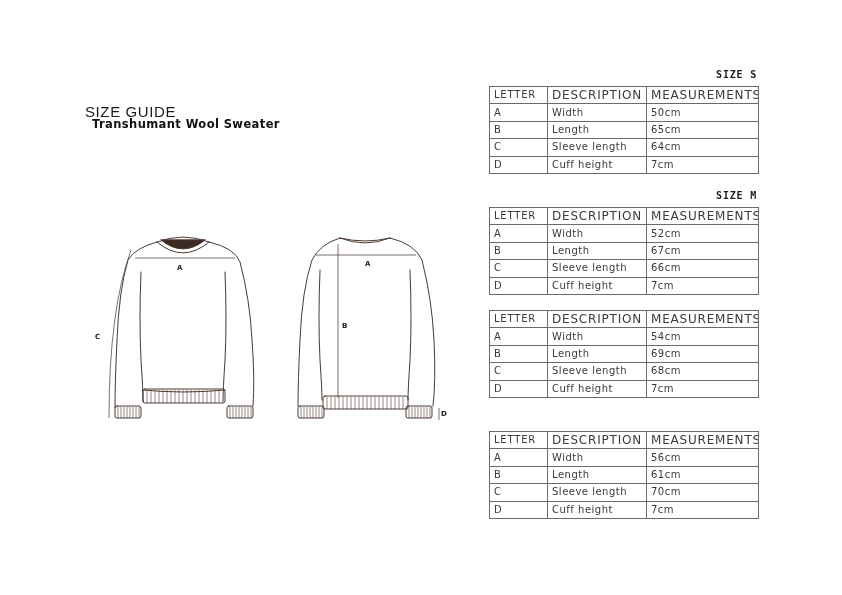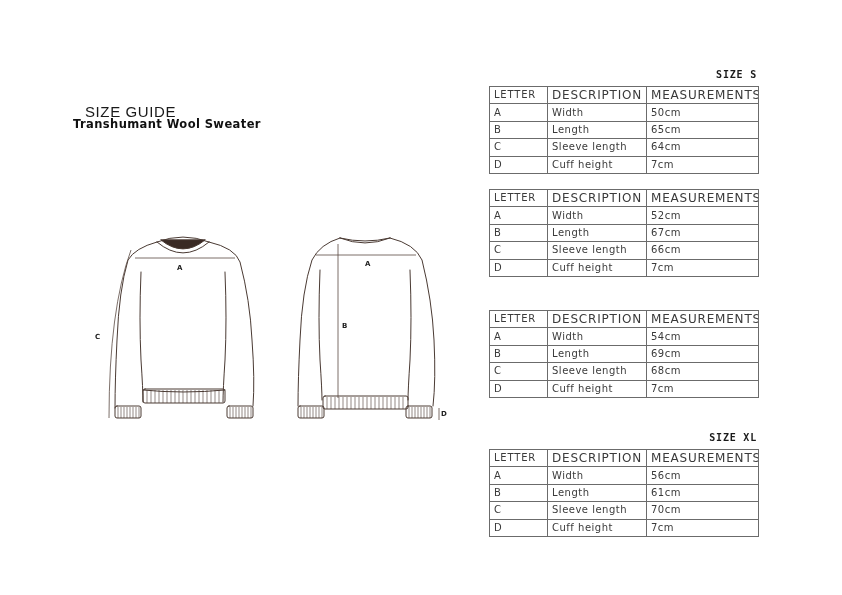--- a/index.html
+++ b/index.html
@@ -5,21 +5,21 @@
   * { margin: 0; padding: 0; box-sizing: border-box; }
   body {
     width: 842px; height: 595px; background: #ffffff; position: relative; overflow: hidden;
     font-family: "DejaVu Sans", sans-serif; color: #222;
   }
   .guide-label {
     position: absolute; left: 85px; top: 70px;
     font-family: "Liberation Sans", sans-serif; font-size: 15px; font-weight: normal; letter-spacing: 0.6px; color: #1a1a1a; margin-top: 33px;
   }
   .product-title {
-    position: absolute; left: 73px; top: 117px;
+    position: absolute; left: 92px; top: 117px;
     font-family: "DejaVu Sans", sans-serif; font-size: 11.5px; font-weight: bold; letter-spacing: 0.4px; color: #111;
   }
   .illus { position: absolute; }
   .size-block { position: absolute; left: 489px; width: 269px; }
   .size-heading {
     text-align: right; font-family: "DejaVu Sans Mono", monospace; font-size: 10px; font-weight: bold;
     letter-spacing: 0.8px; color: #1a1a1a; height: 14px; line-height: 14px; margin-bottom: 4px; padding-right: 1px;
   }
   table { border-collapse: collapse; width: 269px; table-layout: fixed; }
   td, th {
@@ -131,20 +131,21 @@
     <tr>
           <td>D</td>
           <td>Cuff height</td>
           <td>7cm</td>
         </tr>
   </tbody>
     </table>
 </div>
 
 <div class="size-block" style="top:189px">
+  <div class="size-heading">SIZE M</div>
   <table>
     <colgroup>
         <col class="c1">
         <col class="c2">
         <col class="c3">
       </colgroup>
     <tbody>
         <tr>
       <th class="c-letter">LETTER</th>
       <th>DESCRIPTION</th>
@@ -205,21 +206,20 @@
     <tr>
           <td>D</td>
           <td>Cuff height</td>
           <td>7cm</td>
         </tr>
   </tbody>
     </table>
 </div>
 
 <div class="size-block" style="top:431px">
-  <div class="size-heading">SIZE XL</div>
   <table>
     <colgroup>
         <col class="c1">
         <col class="c2">
         <col class="c3">
       </colgroup>
     <tbody>
         <tr>
       <th class="c-letter">LETTER</th>
       <th>DESCRIPTION</th>

